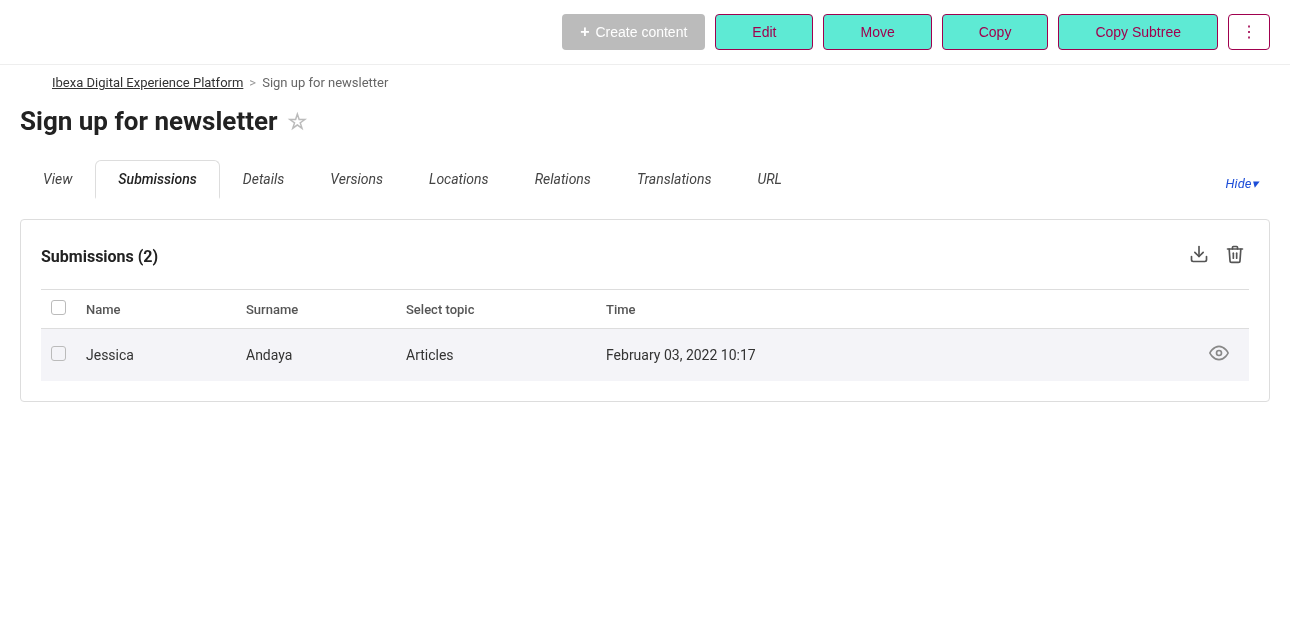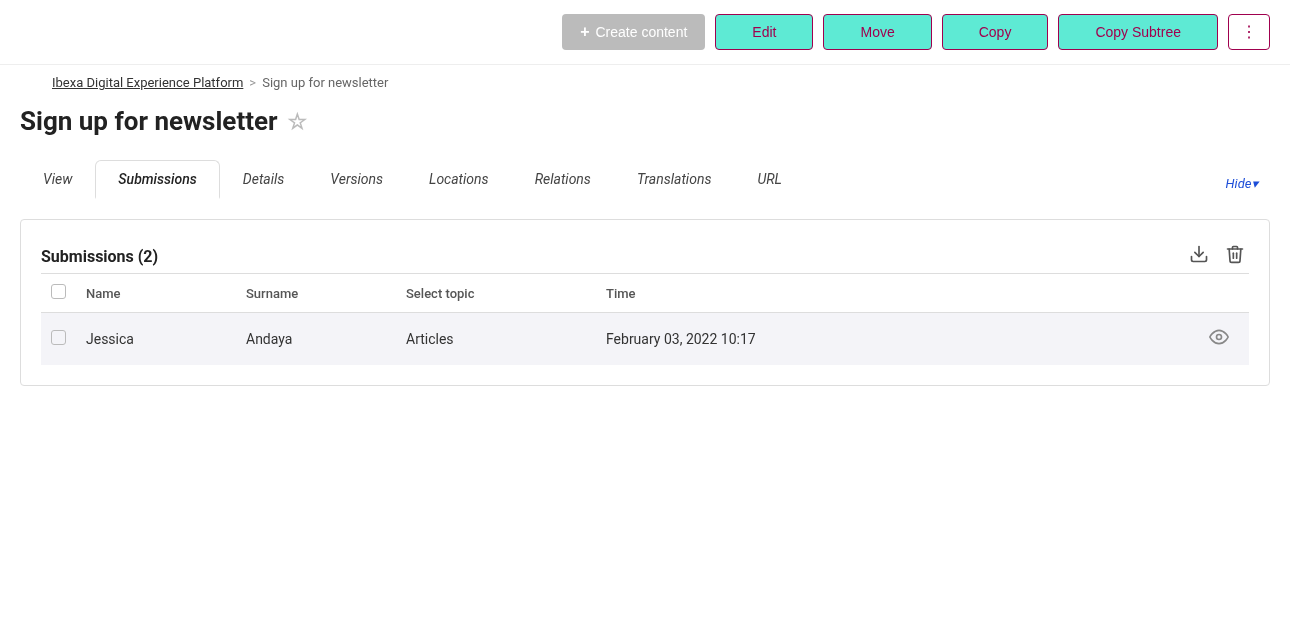--- a/index.html
+++ b/index.html
@@ -174,20 +174,21 @@
     .submissions-panel {
       border: 1px solid #ddd;
       border-radius: 4px;
       background: #fff;
       padding: 20px;
     }
     .submissions-header {
       display: flex;
       align-items: center;
       justify-content: space-between;
+      margin-bottom: 16px;
       gap: 17px;
     }
     .submissions-title {
       font-size: 16px;
       font-weight: 700;
       color: #222;
     }
     .icon-btn {
       background: none;
       border: none;

